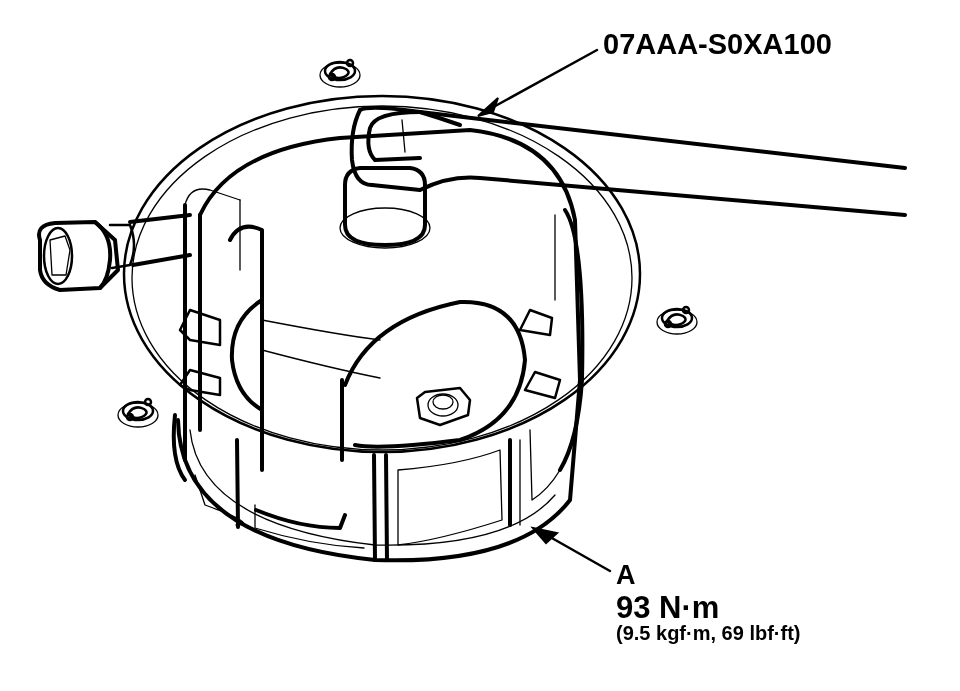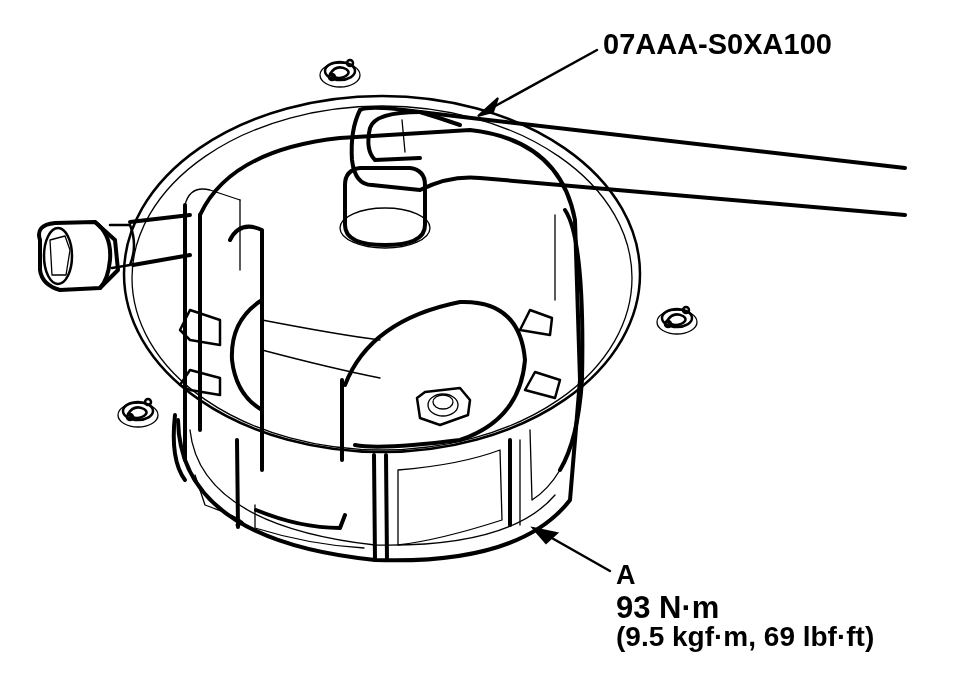--- a/index.html
+++ b/index.html
@@ -9,21 +9,21 @@
       position: absolute;
       font-family: "Liberation Sans", sans-serif;
       font-weight: bold;
       color: #000000;
       line-height: 1;
       white-space: nowrap;
     }
     #tool-label { left: 603px; top: 30px; font-size: 29px; letter-spacing: 0px; }
     #part-label { left: 616px; top: 562px; font-size: 27px; }
     #torque-nm { left: 616px; top: 592px; font-size: 31px; }
-    #torque-alt { left: 616px; top: 623px; font-size: 28px; }
+    #torque-alt { left: 616px; top: 623px; font-size: 20px; }
     svg { position: absolute; left: 0; top: 0; }
     .thick { stroke: #000; stroke-width: 4; fill: none; stroke-linecap: round; stroke-linejoin: round; }
     .med { stroke: #000; stroke-width: 2.5; fill: none; stroke-linecap: round; stroke-linejoin: round; }
     .thin { stroke: #000; stroke-width: 1.3; fill: none; stroke-linecap: round; stroke-linejoin: round; }
     .white { fill: #fff; }
   </style>
 </head>
 <body>
 
 <div id="stage">

